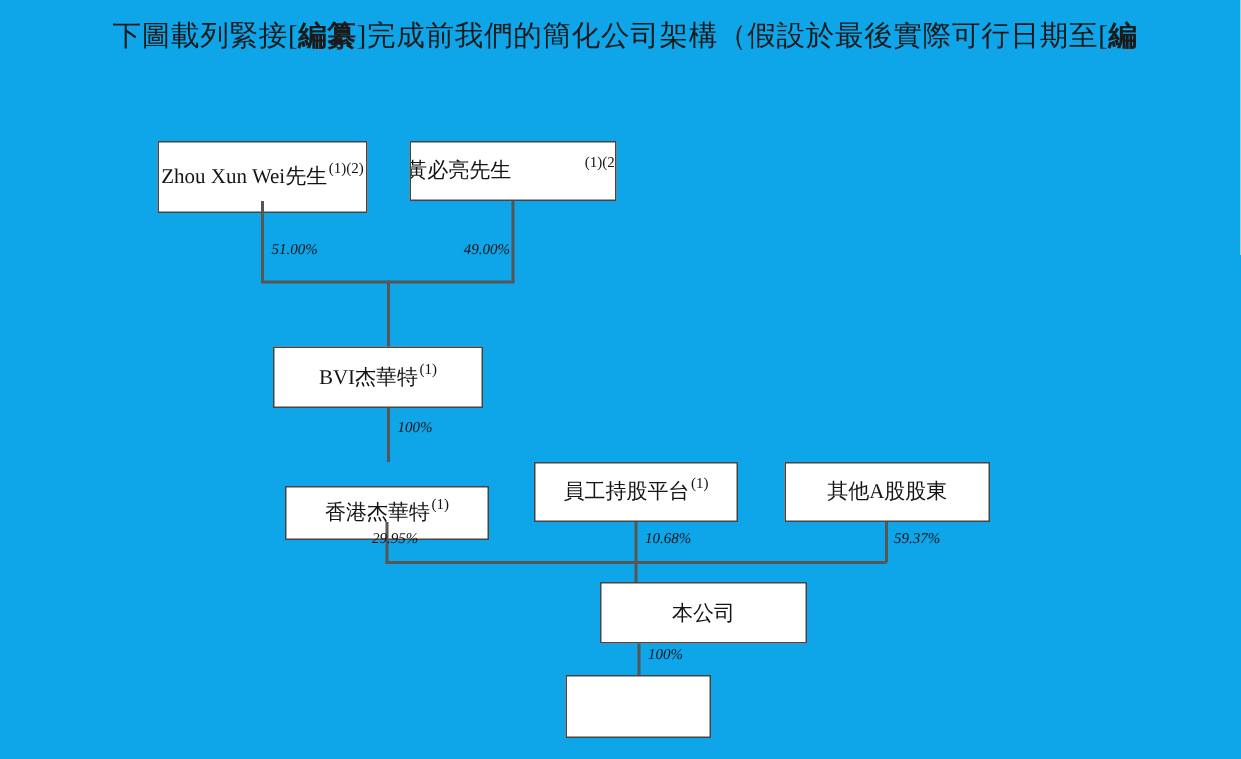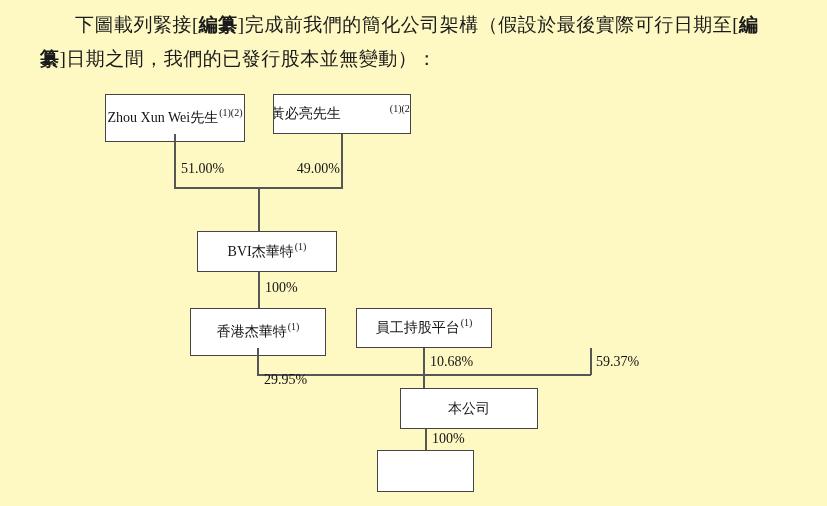--- a/index.html
+++ b/index.html
@@ -4,21 +4,21 @@
 <style>
   html, body {
     margin: 0;
     padding: 0;
     background: #ffffff;
   }
   #page {
     position: relative;
     width: 827px;
     height: 506px;
-    background: #fef9c3;
+    background: #0ea5e9;
     font-family: "Liberation Serif", "DejaVu Serif", serif;
     color: #1a1a1a;
     overflow: hidden;
   }
 
   
   .para {
     position: absolute;
     left: 40px;
     top: 8px;
@@ -48,22 +48,22 @@
   .nsup {
     font-size: 10px;
     line-height: 1;
     position: relative;
     top: -5px;
     margin-left: 1px;
   }
 
   .b-zhou    { left: 105px; top: 94px;  width: 140px; height: 48px; }
   .b-huang   { left: 273px; top: 94px;  width: 138px; height: 40px; gap: 48px; }
-  .b-bvi     { left: 197px; top: 231px; width: 140px; height: 41px; }
-  .b-hk      { left: 190px; top: 308px; width: 136px; height: 48px; }
+  .b-bvi     { left: 182px; top: 231px; width: 140px; height: 41px; }
+  .b-hk      { left: 190px; top: 324px; width: 136px; height: 36px; }
   .b-esop    { left: 356px; top: 308px; width: 136px; height: 40px; }
   .b-other   { left: 523px; top: 308px; width: 137px; height: 40px; }
   .b-company { left: 371px; top: 388px; width: 138px; height: 41px; margin-left: 29px; }
   .b-empty   { left: 377px; top: 450px; width: 97px;  height: 42px; }
 
   
   .cline {
     position: absolute;
     background: #565656;
   }
@@ -74,40 +74,40 @@
   .v4 { left: 258px; top: 272px; width: 1.5px; height: 36px; }
   .v5 { left: 257px; top: 348px; width: 1.5px; height: 27px; }
   .v6 { left: 423px; top: 348px; width: 1.5px; height: 40px; }
   .v7 { left: 590px; top: 348px; width: 1.5px; height: 27px; }
   .h2 { left: 257px; top: 374px; width: 334px; height: 1.5px; }
   .v8 { left: 425px; top: 429px; width: 1.5px; height: 21px; }
 
   
   .pct {
     position: absolute;
-    font-size: 14px;
+    font-size: 10px;
     color: #141414;
     white-space: nowrap;
+    font-style: italic;
   }
   .p51   { left: 181px;  top: 161px; }
   .p49   { right: 487px; top: 161px; }
   .p100a { left: 265px;  top: 280px; }
-  .p2995 { left: 264px;  top: 354px; margin-top: 18px; }
+  .p2995 { left: 248px;  top: 354px; }
   .p1068 { left: 430px;  top: 354px; }
   .p5937 { left: 596px;  top: 354px; }
   .p100b { left: 432px;  top: 431px; }
 </style>
 </head>
 <body>
 
 <div id="page">
 
   <div class="para">
     <div class="pline pline1"><span>下圖載列緊接[</span><span class="b">編纂</span><span>]完成前我們的簡化公司架構（假設於最後實際可行日期至[</span><span class="b">編</span></div>
-    <div class="pline pline2"><span class="b">纂</span><span>]日期之間，我們的已發行股本並無變動）：</span></div>
   </div>
 
   <div class="box b-zhou">
     <span>Zhou Xun Wei先生</span>
       <sup class="nsup">(1)(2)</sup>
   </div>
 
   <div class="box b-huang">
     <span>黃必亮先生</span>
       <sup class="nsup">(1)(2)</sup>
@@ -121,20 +121,23 @@
   <div class="box b-hk">
     <span>香港杰華特</span>
       <sup class="nsup">(1)</sup>
   </div>
 
   <div class="box b-esop">
     <span>員工持股平台</span>
       <sup class="nsup">(1)</sup>
   </div>
 
+  <div class="box b-other">
+    <span>其他A股股東</span>
+  </div>
 
   <div class="box b-company">
     <span>本公司</span>
   </div>
 
   <div class="box b-empty">
     <span></span>
   </div>
 
   <div class="cline v1"></div>

